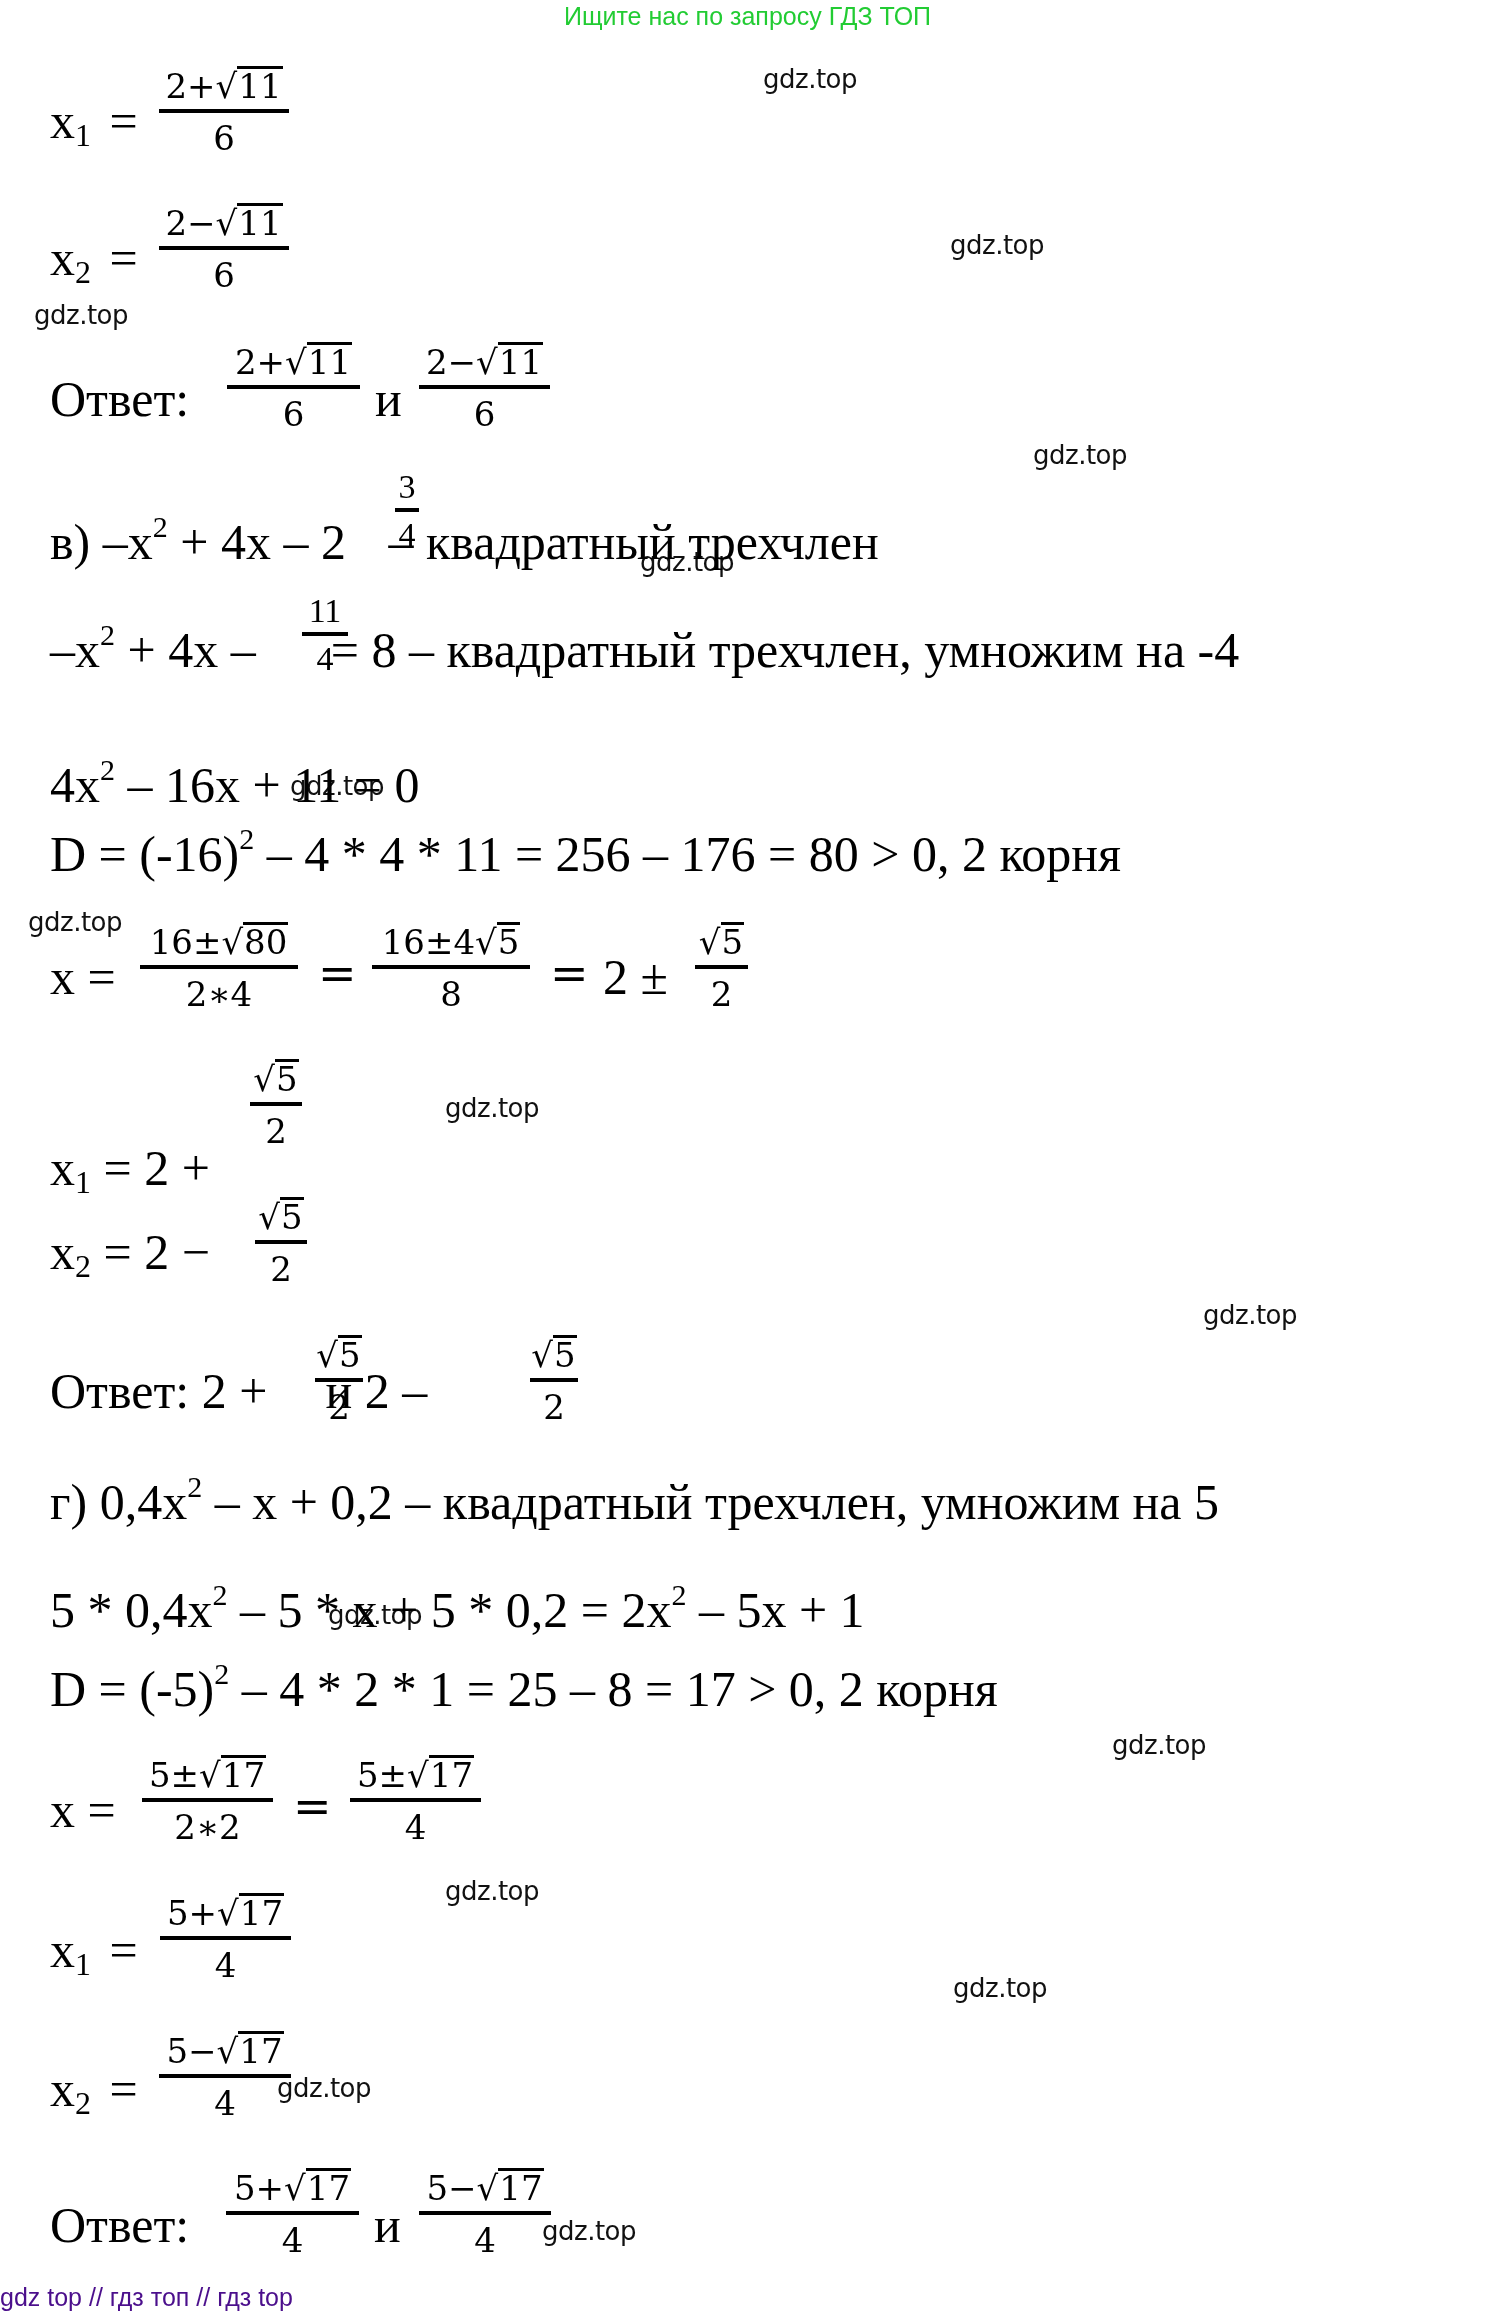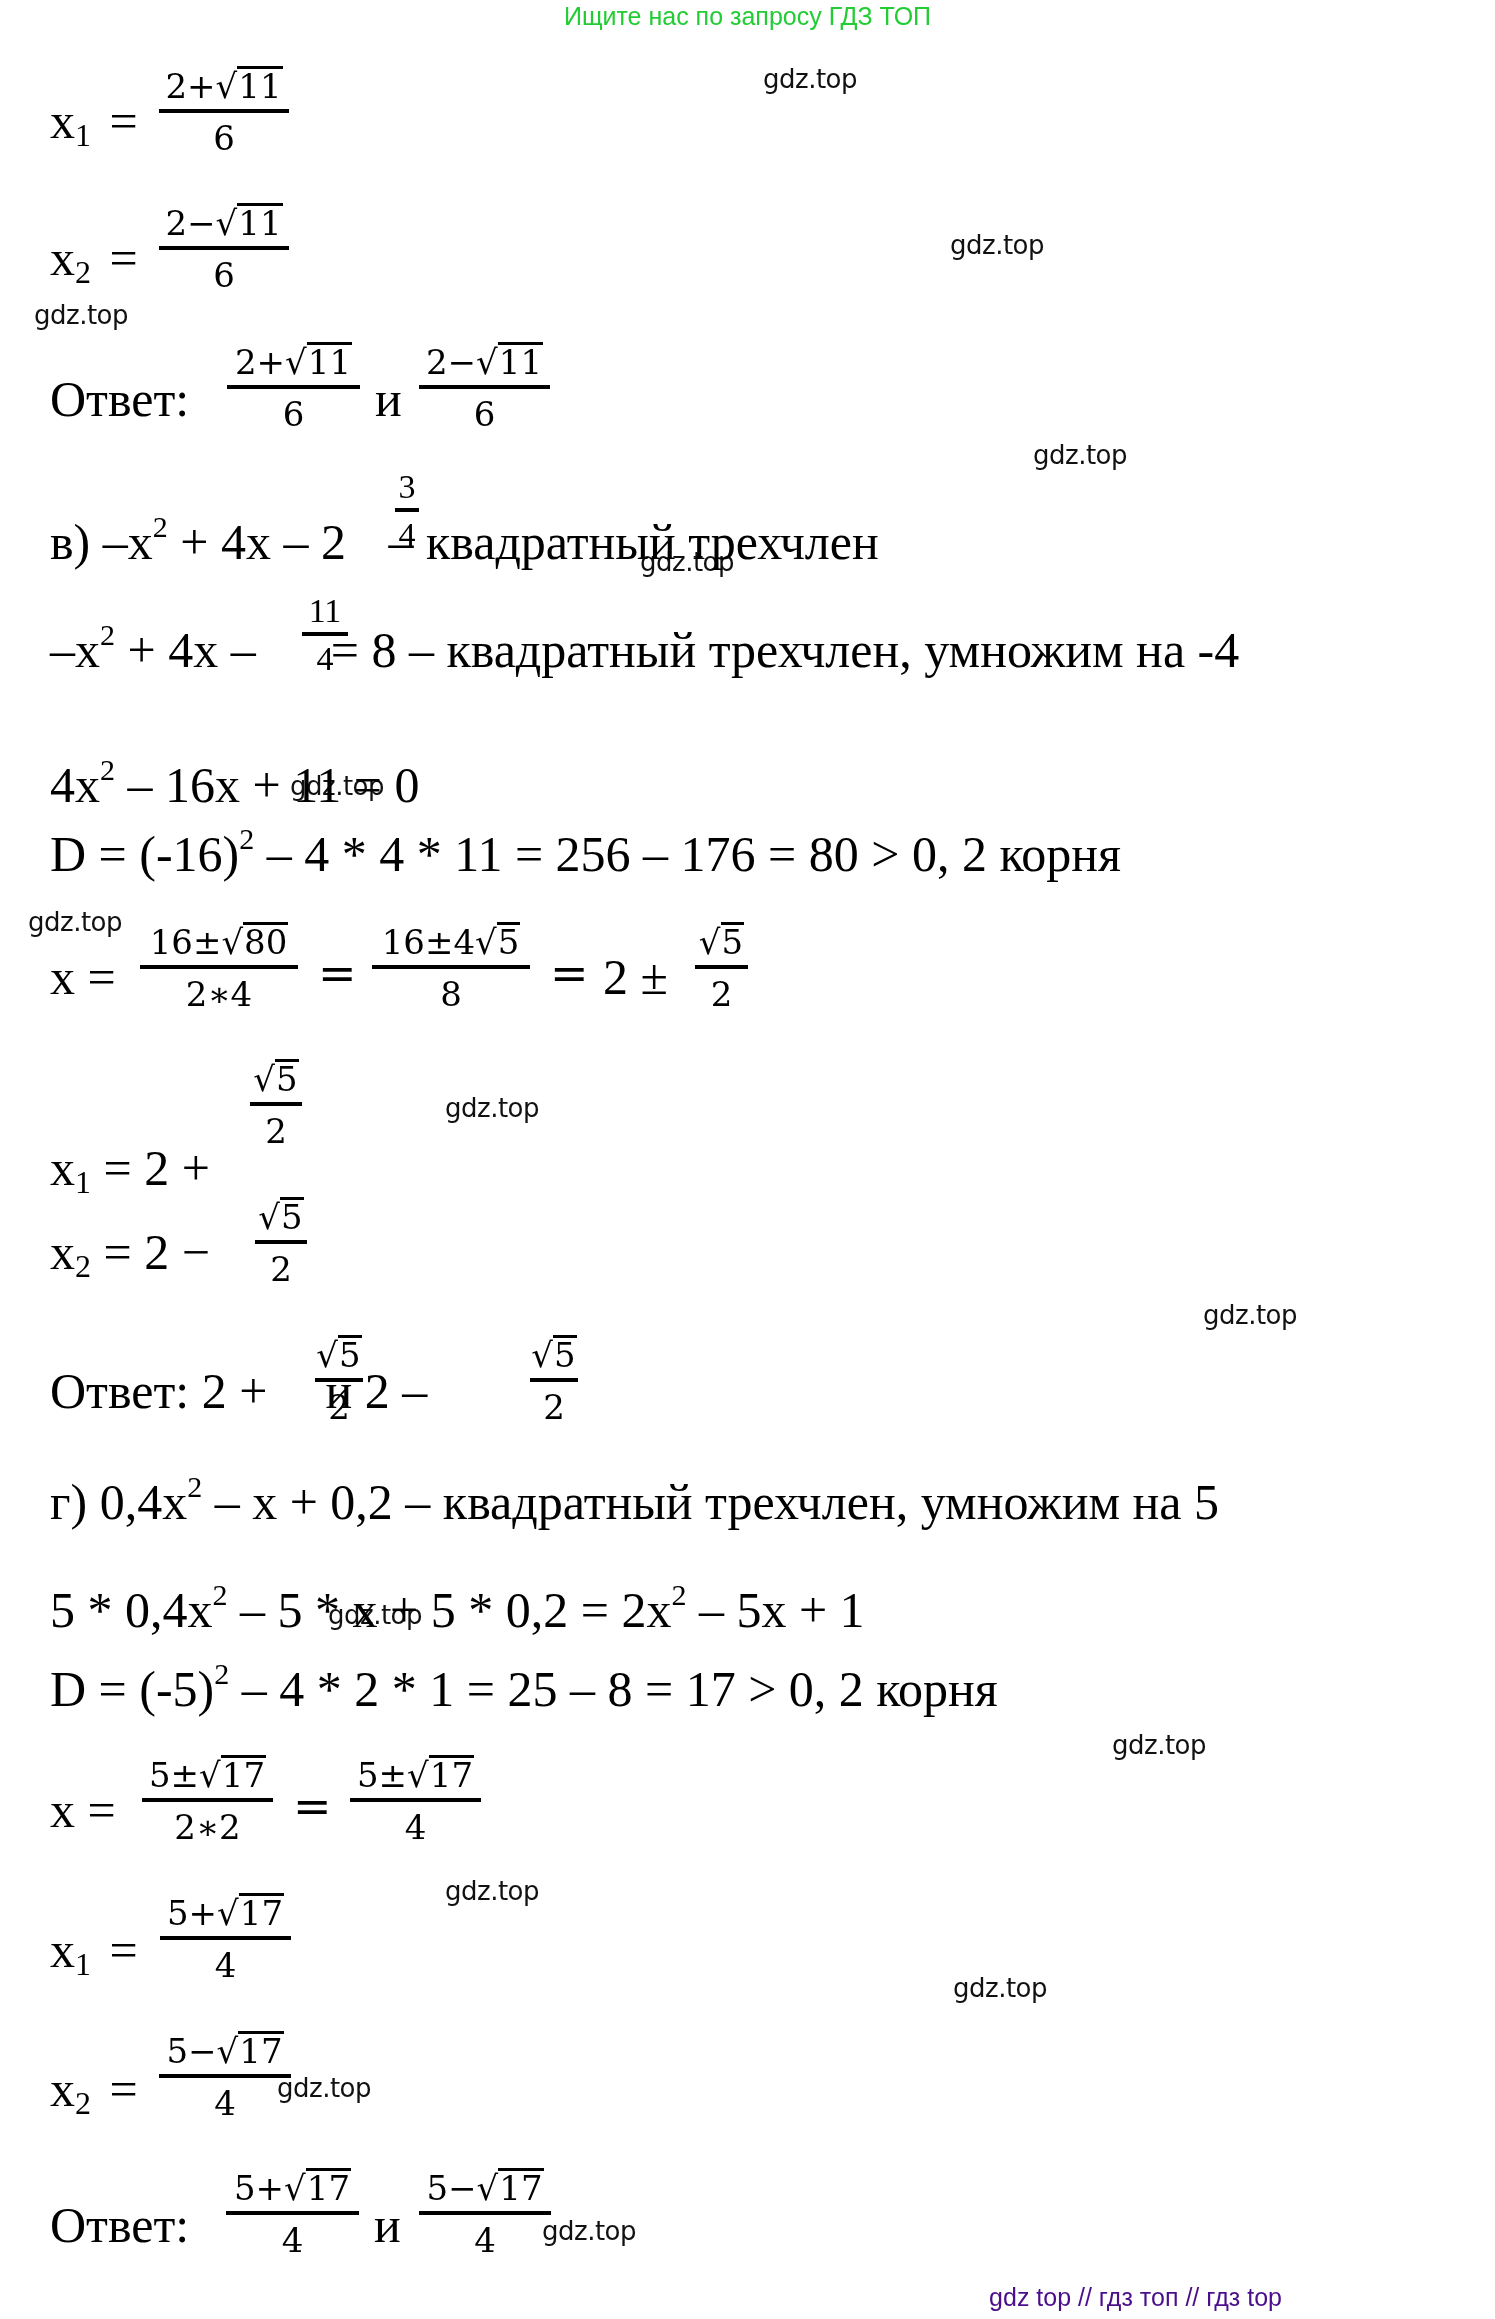--- a/index.html
+++ b/index.html
@@ -1,19 +1,19 @@
 <!DOCTYPE html>
 <html><head>
 <meta charset="utf-8">
 <style>
   html, body { margin:0; padding:0; background:#ffffff; }
   body { width:1495px; height:2319px; position:relative; overflow:hidden; color:#000; }
   .abs { position:absolute; white-space:nowrap; }
   .header { top:2px; left:0; width:1495px; text-align:center; font-family:"Liberation Sans", sans-serif; font-size:25px; color:#22cc33; }
-  .footer { top:2283px; left:0; width:1282px; text-align:right; font-family:"Liberation Sans", sans-serif; font-size:25px; color:#4b0f8c; }
+  .footer { top:2283px; left:0; width:1282px; text-align:left; font-family:"Liberation Sans", sans-serif; font-size:25px; color:#4b0f8c; }
   .wm { font-family:"DejaVu Sans", sans-serif; font-size:26px; color:#111; letter-spacing:-0.5px; }
   .tline { font-family:"Liberation Serif", serif; font-size:50px; line-height:1; }
   .tline sup { font-size:30px; vertical-align:0; position:relative; top:-22px; }
   .sub { font-size:32px; position:relative; top:8px; }
   .frac { position:absolute; display:flex; flex-direction:column; align-items:center; }
   .frac .num, .frac .den { font-family:"DejaVu Serif", serif; font-size:34px; line-height:1; }
   .frac .bar { height:4px; background:#000; align-self:stretch; margin:6px 0 8px 0; }
   .sqrt { border-top:3px solid #000; padding:0 1px 0 1px; display:inline-block; line-height:1; }
   .mixed { position:absolute; display:flex; flex-direction:column; align-items:center; font-family:"Liberation Serif", serif; font-size:34px; line-height:1; }
   .mixed .bar { height:4px; background:#000; align-self:stretch; margin:4px 0 6px 0; }

